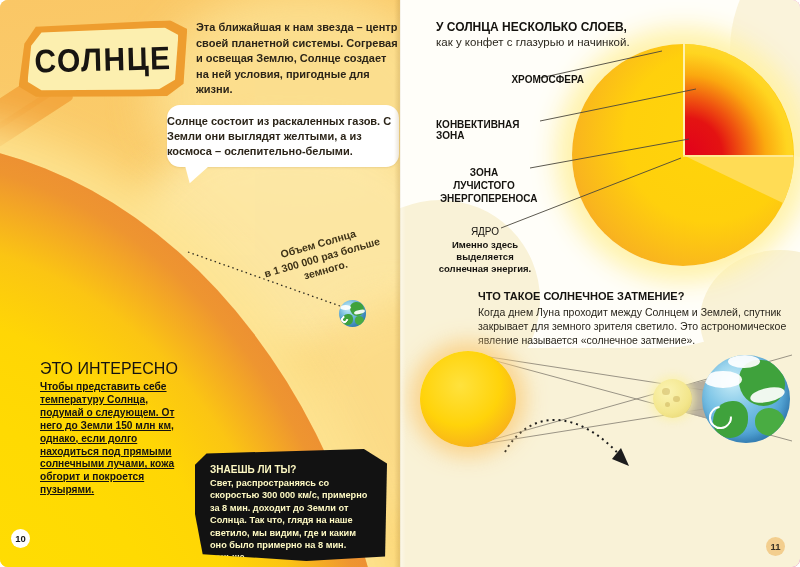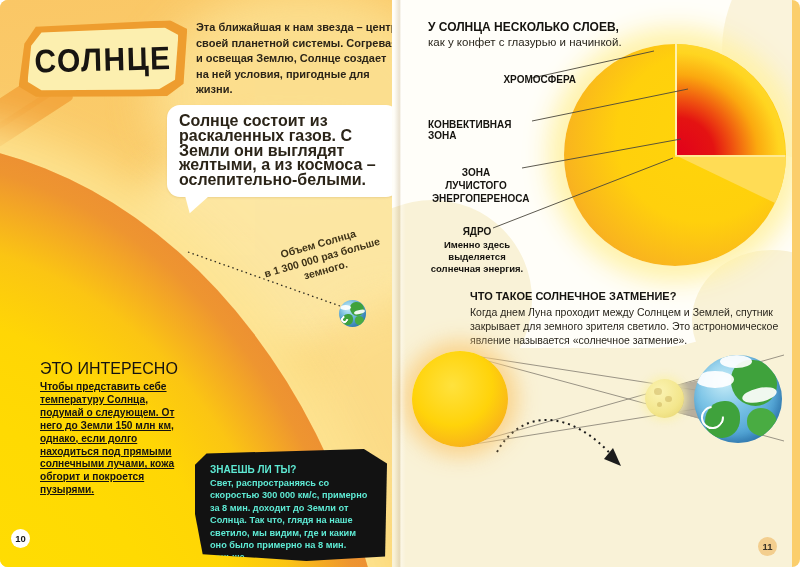--- a/index.html
+++ b/index.html
@@ -1,21 +1,21 @@
 <!DOCTYPE html>
 <html><head>
 <meta charset="utf-8">
 <style>
   * { margin:0; padding:0; box-sizing:border-box; }
   html,body { background:#ffffff; }
   body { font-family:"Liberation Sans", sans-serif; }
   .book { position:relative; width:800px; height:567px; border-radius:8px; overflow:hidden; background:#FBCE6C; }
   .page { position:absolute; top:0; height:567px; overflow:hidden; }
   .page-left { left:0; width:400px; background:linear-gradient(170deg,#FAC766 0%,#FBCF6D 45%,#FCD470 100%); }
-  .page-right { left:392px; width:400px; background:#d946ef; }
+  .page-right { left:400px; width:400px; background:#d946ef; }
 
   
   .blob { position:absolute; border-radius:50%; }
   .lp-blob1 { left:150px; top:-10px; width:300px; height:210px; background:#FCE295; background:#FCE295; filter:blur(22px); opacity:.85; }
   .lp-blob2 { left:130px; top:130px; width:320px; height:220px; background:#FDE9A8; filter:blur(18px); opacity:.9; }
   .lp-blob3 { left:300px; top:300px; width:200px; height:220px; background:#FCDE8E; filter:blur(20px); opacity:.8; }
   .ray { position:absolute; background:rgba(242,162,56,.85); }
   .ray1 { left:-50px; top:78px; width:170px; height:26px; transform:rotate(-33deg); border-radius:4px; }
   .ray2 { left:-60px; top:118px; width:140px; height:20px; transform:rotate(-33deg); border-radius:4px; }
   .big-sun { position:absolute; left:-600px; top:140px; width:1000px; height:1320px; border-radius:50%;
@@ -27,34 +27,34 @@
   .title-badge .outer { position:absolute; inset:0; background:#EE9D2F;
     clip-path:polygon(4% 26%, 11% 4%, 90% 0%, 100% 12%, 97% 84%, 87% 100%, 10% 96%, 0% 82%); }
   .title-badge .inner { position:absolute; inset:7px 9px; background:#FCEFAF;
     clip-path:polygon(3% 24%, 10% 3%, 91% 0%, 100% 13%, 97% 85%, 86% 100%, 9% 96%, 0% 82%);
     display:flex; align-items:center; justify-content:center; }
   .title-badge h1 { font-size:30px; font-weight:900; letter-spacing:1.5px; color:#181511; transform:scale(1,1.08); }
 
   .lp-intro { position:absolute; left:196px; top:20px; width:202px; font-size:11px; line-height:15.5px; font-weight:700; color:#2b2418; }
 
   .speech-bubble { position:absolute; left:167px; top:105px; width:232px; background:#ffffff; border-radius:13px;
-    padding:9px 12px; font-size:16px; line-height:14.8px; font-weight:700; color:#2b2418;
+    padding:9px 0; font-size:11px; line-height:14.8px; font-weight:700; color:#2b2418;
     box-shadow:0 1px 2px rgba(150,110,30,.15); }
   .speech-bubble::after { content:""; position:absolute; left:16px; bottom:-17px; width:0; height:0;
     border-left:8px solid transparent; border-right:16px solid transparent; border-top:19px solid #ffffff;
     transform:rotate(8deg); }
 
   .volume-note { position:absolute; left:242px; top:237px; width:160px; transform:rotate(-16deg);
     font-size:10.5px; line-height:13.5px; font-weight:700; color:#3E3217; text-align:center; white-space:pre-line; }
 
   .interesting { position:absolute; left:40px; top:360px; width:152px; color:#141210; }
   .interesting .head { font-size:16px; font-weight:400; margin-bottom:3px; }
   .interesting .body { font-size:10.2px; line-height:12.9px; font-weight:700;text-decoration:underline; }
 
-  .know-box { position:absolute; left:195px; top:449px; width:192px; height:112px; background:#121212; color:#5eead4;
+  .know-box { position:absolute; left:195px; top:449px; width:192px; height:112px; background:#121212; color:#fef9c3;
     clip-path:polygon(0% 14%, 6% 4%, 88% 0%, 100% 13%, 99% 96%, 58% 100%, 4% 94%, 0% 58%);
     padding:15px 13px 0 15px; }
   .know-box .head { font-size:10px; font-weight:700; margin-bottom:2px; }
   .know-box .body { font-size:9.2px; line-height:12.4px; font-weight:700; }
 
   .page-badge { position:absolute; width:19px; height:19px; border-radius:50%; display:flex; align-items:center; justify-content:center;
     font-size:9.5px; font-weight:700; }
   .badge-10 { left:11px; top:529px; background:#ffffff; color:#1a1a1a; }
   .badge-11 { left:366px; top:537px; background:#F3CE8E; color:#3a3225; }
 
@@ -104,21 +104,21 @@
     clip-path:polygon(50% 50%, 100% 50%, 100% 74%); }
   .sc-quad { position:absolute; left:111px; top:0px; width:110px; height:111px; border-radius:0 110px 0 0;
     background:radial-gradient(circle at 0% 100%, #E2001B 0%, #E41312 24%, #EF5110 36%, #FBA90F 52%, #FFD520 66%, #FFDA3C 80%, #FFD723 100%);
     border-left:2px solid rgba(255,248,208,.8); box-shadow:0 2px 0 rgba(255,248,208,.5); }
 
   .layer-label { position:absolute; font-weight:700; color:#15130f; }
   .lab-chromo { left:504px; top:74px; width:80px; font-size:10px; text-align:right; }
   .lab-convect { left:436px; top:119px; width:102px; font-size:10px; }
   .lab-radiat { left:440px; top:166px; width:88px; font-size:10px; text-align:center; white-space:pre-line; line-height:13px; }
   .lab-core { left:425px; top:226px; width:120px; text-align:center; }
-  .lab-core .n { font-size:10px; font-weight:700; }
+  .lab-core .n { font-size:10px; font-weight:400; }
   .lab-core .d { font-size:9.5px; font-weight:700; line-height:12px; margin-top:2px; white-space:pre-line; }
 
   .eclipse-block { position:absolute; left:478px; top:290px; width:312px; }
   .eclipse-block .h { font-size:11px; font-weight:700; color:#15130f; margin-bottom:4px; }
   .eclipse-block .b { font-size:10.5px; line-height:13.8px; font-weight:400; color:#2a261d; }
 
   .ecl-sun { position:absolute; left:420px; top:351px; width:96px; height:96px; border-radius:50%;
     background:radial-gradient(circle at 42% 36%, #FFE23D 0%, #FFD30A 48%, #F8B11B 78%, #F0932E 100%);
     box-shadow:0 0 20px 10px rgba(250,205,125,.8); }
 

